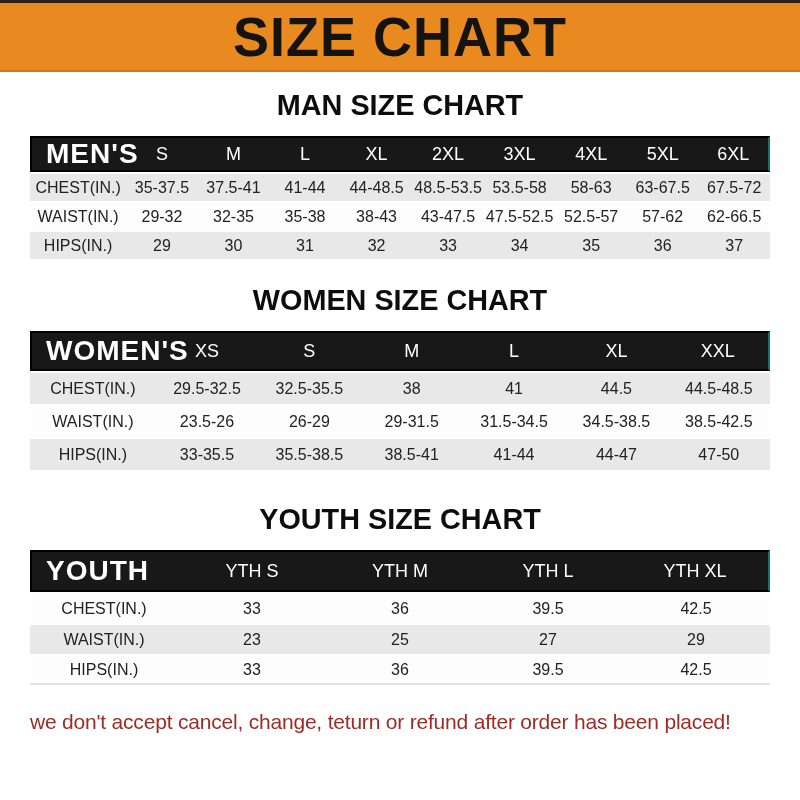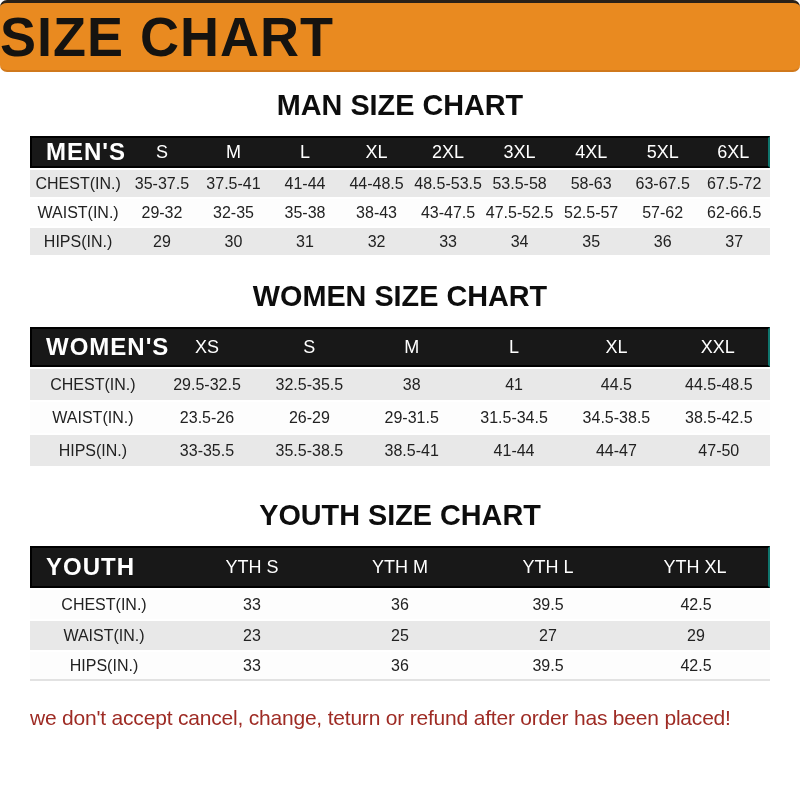--- a/index.html
+++ b/index.html
@@ -8,21 +8,21 @@
     --row-gray:#E8E8E8;
     --note-red:#9E2B24;
     --ink:#1b1b1b;
   }
   *{margin:0;padding:0;box-sizing:border-box;}
   html,body{width:800px;height:800px;background:#fff;overflow:hidden;
     font-family:"Liberation Sans",sans-serif;color:var(--ink);}
   .banner{
     height:72px;background:var(--banner-bg);
     border-top:3px solid #2a2118;border-bottom:2px solid #d0791c;
-    display:flex;align-items:center;border-radius:7px;
+    display:flex;align-items:center;justify-content:center;
   }
   .banner h1{
     font-size:54px;font-weight:900;letter-spacing:1px;color:#151310;
     transform:scaleY(1.02);line-height:1;
   }
   .section-heading{
     text-align:center;font-weight:800;font-size:30px;color:#0d0d0d;
     letter-spacing:0px;transform:scaleX(0.96);
   }
   .sec-man .section-heading{margin-top:16px;margin-bottom:12px;}
@@ -30,21 +30,21 @@
   .sec-youth .section-heading{margin-top:30px;margin-bottom:12px;}
   table.size-table{
     width:740px;margin:0 auto;border-collapse:separate;border-spacing:0 2px;
     table-layout:fixed;
   }
   table.size-table th{
     background:var(--bar-bg);color:#fff;font-weight:400;font-size:18px;
     text-align:center;vertical-align:middle;border-top:2px solid #000;border-bottom:2px solid #000;
   }
   table.size-table th.lbl{
-    text-align:left;padding-left:14px;font-weight:800;font-size:24px;letter-spacing:1px;
+    text-align:left;padding-left:14px;font-weight:800;font-size:28px;letter-spacing:1px;
     border-left:2px solid #000;
   }
   table.size-table th.last{border-right:2px solid #0f766e;}
   table.size-table td{
     text-align:center;vertical-align:middle;font-size:16px;color:#222;
   }
   tr.gray td{background:var(--row-gray);}
   tr.white td{background:#fdfdfd;}
   tbody tr{border-bottom:1px solid #f9a8d4;}
   .sec-youth tbody tr:last-child td{border-bottom:2px solid #e2e2e2;}

